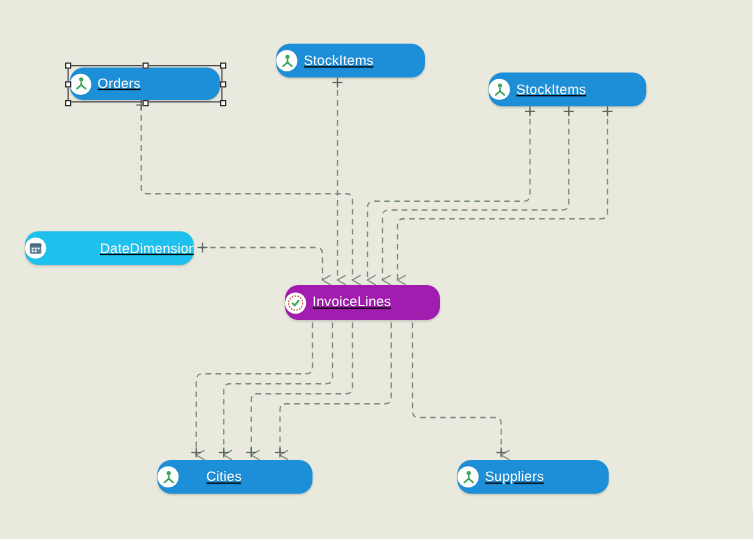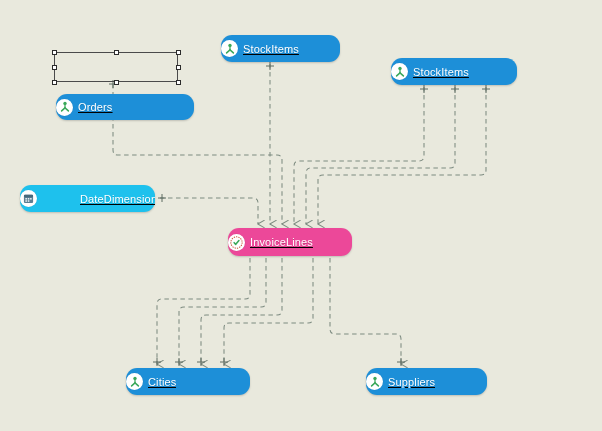--- a/index.html
+++ b/index.html
@@ -49,21 +49,21 @@
     color: #ffffff;
     font-size: 11px;
     letter-spacing: 0.15px;
     margin-left: 5px;
     white-space: nowrap;
     overflow: hidden;
     text-shadow: 0 0.5px 0.5px rgba(0,0,0,0.18);
   }
   .node.table-node { background: #1d8fd8; }
   .node.date-node  { background: #1ec1ed; }
-  .node.fact-node  { background: #ec4899; }
+  .node.fact-node  { background: #a21caf; }
   .handle {
     position: absolute;
     width: 5px;
     height: 5px;
     background: #ffffff;
     border: 1px solid #2b2b2b;
     box-sizing: border-box;
     z-index: 9;
   }
   .sel-rect {
@@ -140,21 +140,21 @@
           <line x1="220" y1="362" x2="228" y2="362" stroke="#5c6a60" stroke-width="1"></line>
         </g>
         <g>
           <line x1="401" y1="358" x2="401" y2="366" stroke="#5c6a60" stroke-width="1"></line>
           <line x1="397" y1="362" x2="405" y2="362" stroke="#5c6a60" stroke-width="1"></line>
         </g>
       </g>
   </svg>
 
   <div id="nodes-group">
-      <div class="node table-node" style="left: 56px; top: 54px; width: 138px; height: 26px; margin-top: 40px;">
+      <div class="node table-node" style="left: 56px; top: 54px; width: 120px; height: 26px;">
         <span class="node-icon">
           <svg width="12" height="12" viewBox="0 0 12 12">
             <circle cx="6" cy="2.5" r="1.7" fill="#3aa85a"></circle>
             <path d="M 6 4.6 L 6 7.1" stroke="#3aa85a" stroke-width="1.3" stroke-linecap="round"></path>
             <path d="M 6 6.9 L 2.6 9.9" stroke="#3aa85a" stroke-width="1.5" stroke-linecap="round"></path>
             <path d="M 6 6.9 L 9.4 9.9" stroke="#3aa85a" stroke-width="1.5" stroke-linecap="round"></path>
           </svg>
         </span>
         <span class="node-label">Orders</span>
       </div>
@@ -197,21 +197,21 @@
       <div class="node fact-node" style="left: 228px; top: 228px; width: 124px; height: 28px;">
         <span class="node-icon">
           <svg width="13" height="13" viewBox="0 0 14 14">
             <circle cx="7" cy="7" r="6.1" fill="none" stroke="#c9573f" stroke-width="1.1" stroke-dasharray="1.4 1.1"></circle>
             <circle cx="7" cy="7" r="4.5" fill="#ffffff"></circle>
             <path d="M 4.5 7.2 L 6.2 9 L 9.6 4.9" fill="none" stroke="#3aa85a" stroke-width="1.7" stroke-linecap="round" stroke-linejoin="round"></path>
           </svg>
         </span>
         <span class="node-label">InvoiceLines</span>
       </div>
-      <div class="node table-node" style="left: 126px; top: 368px; width: 124px; height: 27px;">
+      <div class="node table-node" style="left: 126px; top: 368px; width: 124px; height: 27px; gap: 17px;">
         <span class="node-icon">
           <svg width="12" height="12" viewBox="0 0 12 12">
             <circle cx="6" cy="2.5" r="1.7" fill="#3aa85a"></circle>
             <path d="M 6 4.6 L 6 7.1" stroke="#3aa85a" stroke-width="1.3" stroke-linecap="round"></path>
             <path d="M 6 6.9 L 2.6 9.9" stroke="#3aa85a" stroke-width="1.5" stroke-linecap="round"></path>
             <path d="M 6 6.9 L 9.4 9.9" stroke="#3aa85a" stroke-width="1.5" stroke-linecap="round"></path>
           </svg>
         </span>
         <span class="node-label">Cities</span>
       </div>

